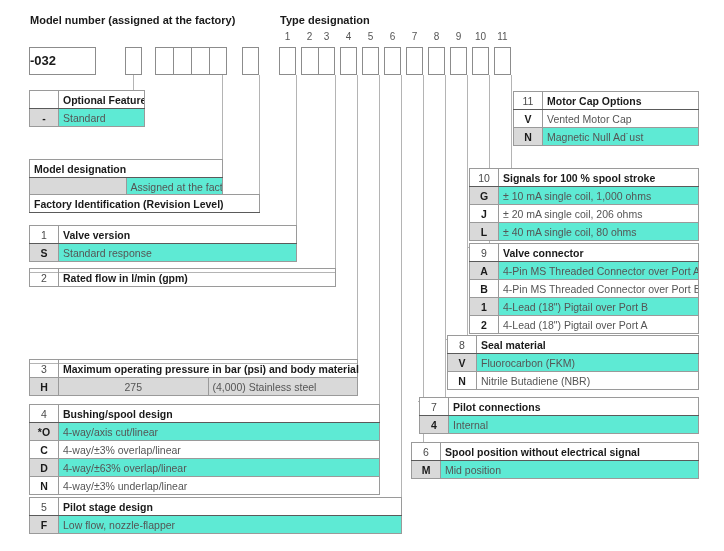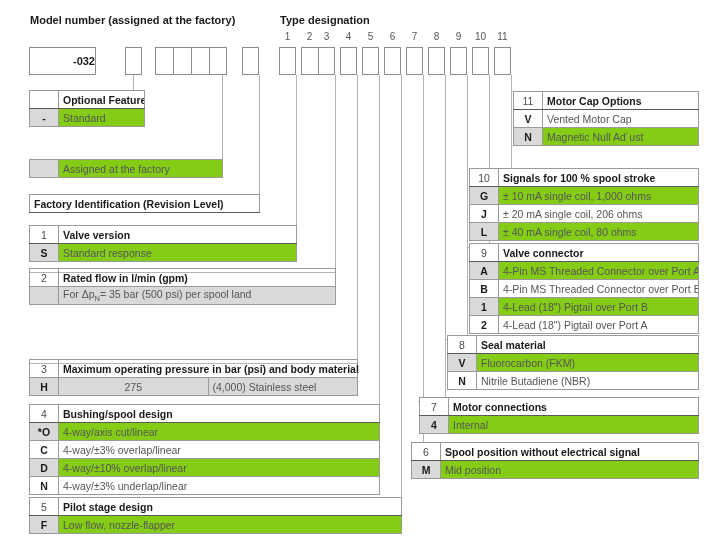--- a/index.html
+++ b/index.html
@@ -19,22 +19,22 @@
   .colnum{
     font-size:10px;color:#555;text-align:center;width:100%;
   }
 
   
   .codebox{
     border:1px solid #8c8c8c;background:#fff;
     height:28px;
   }
   .codebox .val{
-    font-size:11px;font-weight:bold;color:#1a1a1a;
-    text-align:right;line-height:26px;
+    font-size:13px;font-weight:bold;color:#1a1a1a;
+    text-align:left;line-height:26px;
   }
   .boxgroup{display:flex;height:28px;}
   .boxgroup .cell{
     border:1px solid #8c8c8c;border-right:none;background:#fff;box-sizing:border-box;
   }
   .boxgroup .cell:last-child{border-right:1px solid #8c8c8c;}
 
   
   .vline{position:absolute;width:1px;background:#b4b4b4;}
   .hline{position:absolute;height:1px;background:#b4b4b4;}
@@ -59,21 +59,21 @@
   table.opt td.num{
     width:20px;text-align:center;color:#4a4a4a;font-size:10.5px;
     border-right:1px solid #9a9a9a;
   }
   table.opt td.key{
     width:20px;text-align:center;font-weight:bold;color:#1a1a1a;font-size:10.5px;
   }
   table.opt td.ttl{
     font-weight:bold;color:#1a1a1a;font-size:10.5px;
   }
-  table.opt tr.shade td{background:#84cc16;}
+  table.opt tr.shade td{background:#5eead4;}
   table.opt tr.shade td.key{background:#d9d9d9;}
   table.opt tr.plain td{background:#ffffff;}
   .wrap{position:absolute;}
 
   
   table.flow{border-collapse:collapse;width:100%;table-layout:fixed;font-size:10.5px;color:#555;}
   table.flow td{border:1px solid #9a9a9a;padding:1px 4px;height:15px;white-space:nowrap;vertical-align:middle;}
   table.flow td.num{width:20px;text-align:center;color:#4a4a4a;}
   table.flow td.key{width:20px;text-align:center;font-weight:bold;color:#1a1a1a;}
   table.flow td.ttl{font-weight:bold;color:#1a1a1a;}
@@ -180,20 +180,23 @@
       <td class="key">-</td>
       <td>Standard</td>
     </tr>
   </tbody>
     </table>
 </div>
 
 <div class="wrap" style="left:29px;top:159px;width:194px;">
   <table class="opt">
     <tbody>
+        <tr class="hdr">
+      <td class="ttl" colspan="2">Model designation</td>
+    </tr>
     <tr class="shade">
       <td class="key"></td>
       <td>Assigned at the factory</td>
     </tr>
   </tbody>
     </table>
 </div>
 
 <div class="wrap" style="left:29px;top:194px;width:231px;">
   <table class="opt">
@@ -219,26 +222,20 @@
   </tbody>
     </table>
 </div>
 
 <div class="wrap" style="left:29px;top:268px;width:307px;">
   <table class="flow">
     <tbody>
         <tr class="hdr">
       <td class="num">2</td>
       <td class="ttl" colspan="2">Rated flow in l/min (gpm)</td>
-    </tr>
-    <tr class="shade">
-      <td class="key"></td>
-      <td colspan="2">
-        <span>For Δp</span><span class="sub">N</span><span>= 35 bar (500 psi) per spool land</span>
-      </td>
     </tr>
   </tbody>
     </table>
 </div>
 
 <div class="wrap" style="left:29px;top:359px;width:329px;">
   <table class="flow">
     <tbody>
         <tr class="hdr">
       <td class="num">3</td>
@@ -263,21 +260,21 @@
     <tr class="shade">
       <td class="key">*O</td>
       <td>4-way/axis cut/linear</td>
     </tr>
     <tr class="plain">
       <td class="key">C</td>
       <td>4-way/±3% overlap/linear</td>
     </tr>
     <tr class="shade">
       <td class="key">D</td>
-      <td>4-way/±10% overlap/linear</td>
+      <td>4-way/±63% overlap/linear</td>
     </tr>
     <tr class="plain">
       <td class="key">N</td>
       <td>4-way/±3% underlap/linear</td>
     </tr>
   </tbody>
     </table>
 </div>
 
 <div class="wrap" style="left:29px;top:497px;width:373px;">
@@ -381,21 +378,21 @@
     </tr>
   </tbody>
     </table>
 </div>
 
 <div class="wrap" style="left:419px;top:397px;width:280px;">
   <table class="opt">
     <tbody>
         <tr class="hdr">
       <td class="num">7</td>
-      <td class="ttl">Motor connections</td>
+      <td class="ttl">Pilot connections</td>
     </tr>
     <tr class="shade">
       <td class="key">4</td>
       <td>Internal</td>
     </tr>
   </tbody>
     </table>
 </div>
 
 <div class="wrap" style="left:411px;top:442px;width:288px;">

